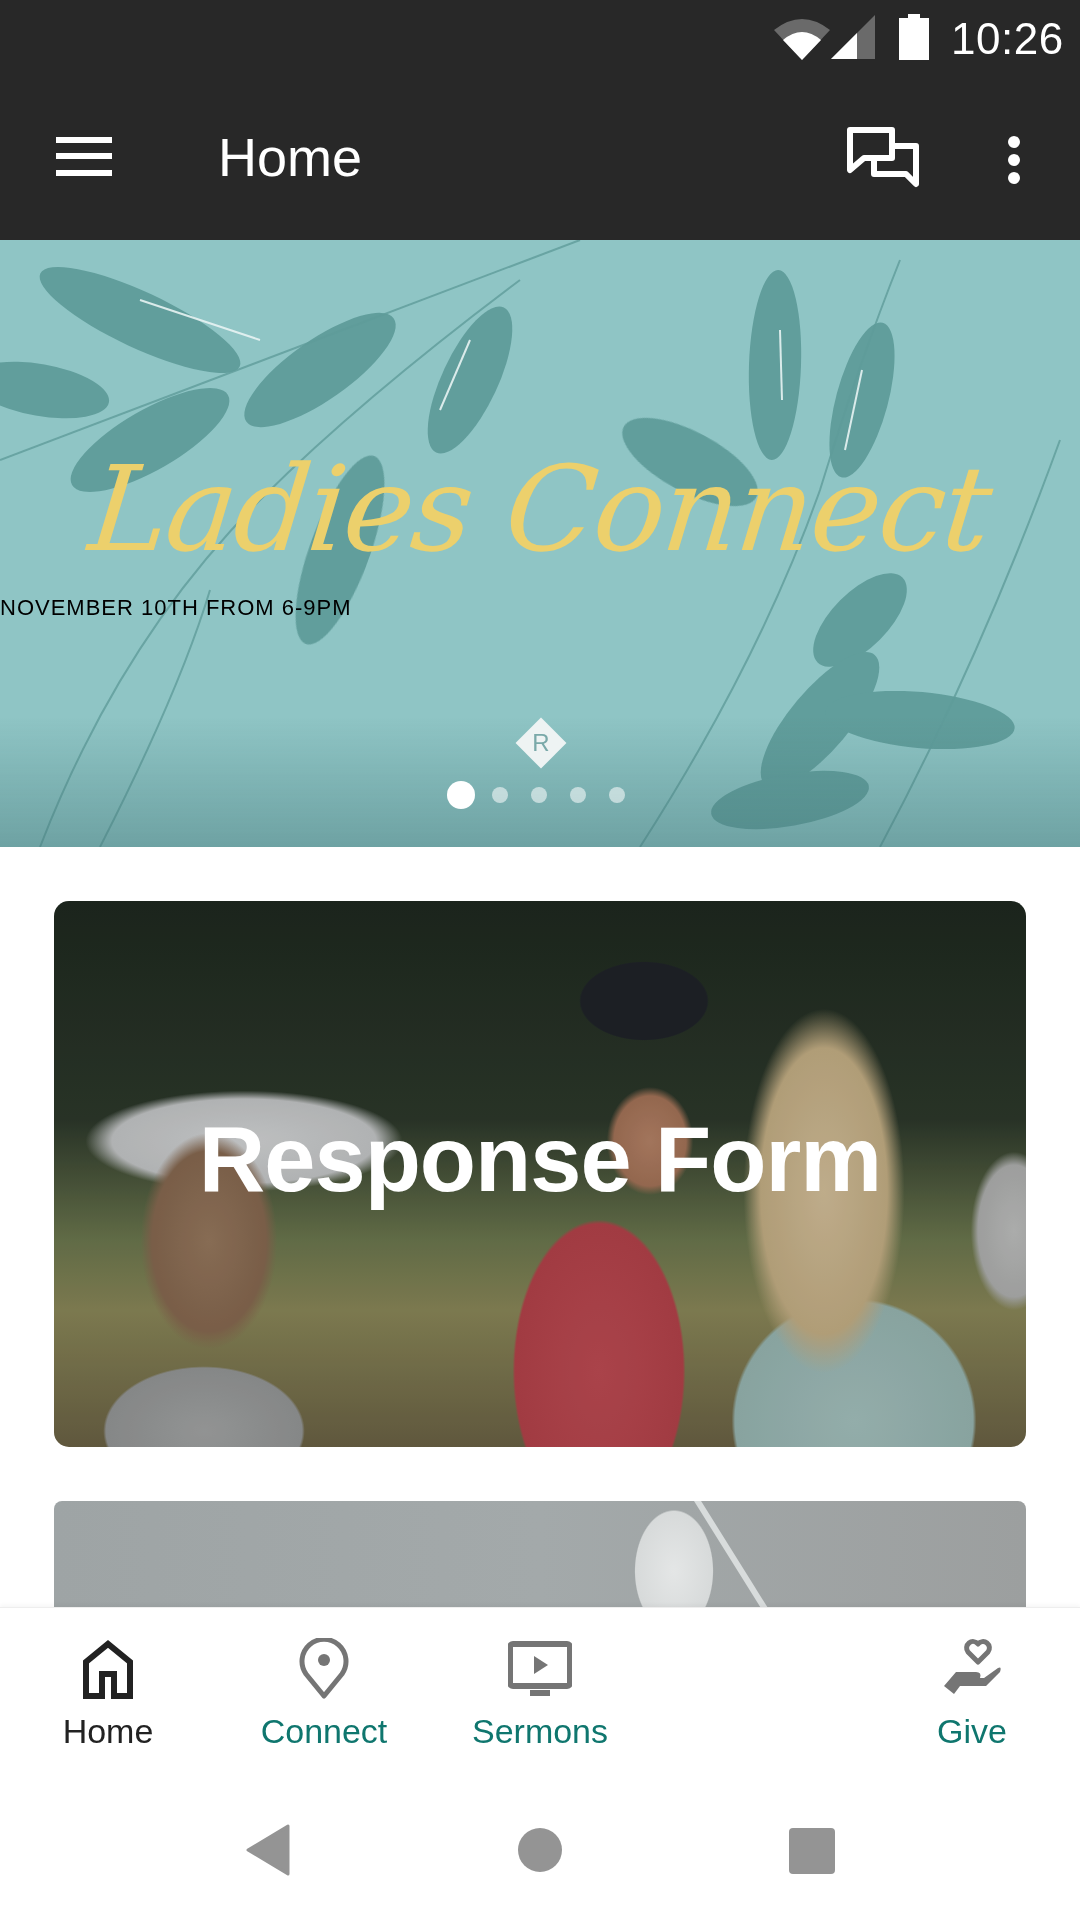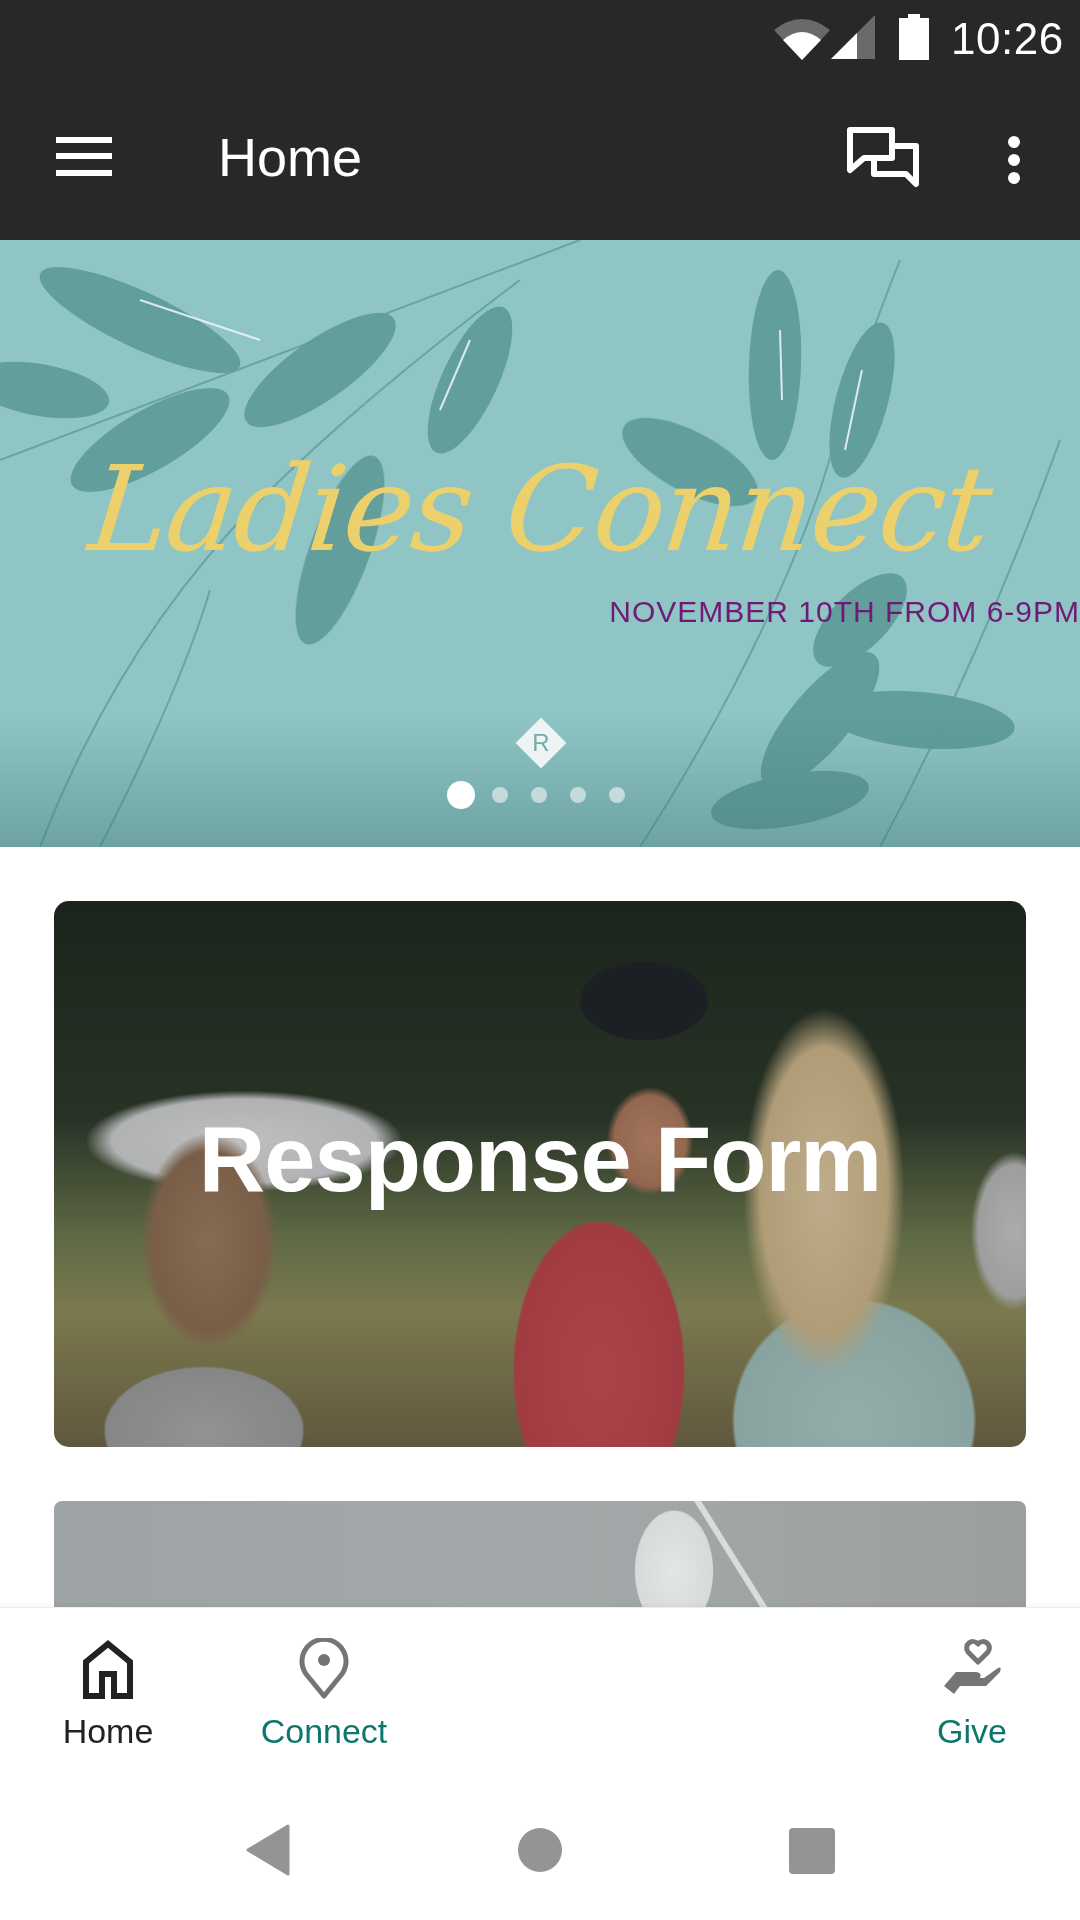--- a/index.html
+++ b/index.html
@@ -19,21 +19,21 @@
   .app-bar .menu-btn span { position: absolute; left: 16px; width: 56px; height: 6px; background: #fff; }
   .app-bar .title { position: absolute; left: 218px; top: 46px; color: #fff; font-size: 54px; font-family: "Liberation Sans", sans-serif; }
   .app-bar .chat-btn { position: absolute; left: 842px; top: 44px; width: 80px; height: 80px; cursor: pointer; }
   .app-bar .more-btn { position: absolute; left: 990px; top: 44px; width: 48px; height: 80px; cursor: pointer; }
 
   
   .banner { position: absolute; left: 0; top: 240px; width: 1080px; height: 607px; overflow: hidden; background: #8fc5c5; cursor: pointer; }
   .banner svg.leaves { position: absolute; left: 0; top: 0; width: 1080px; height: 607px; }
   .banner .shade { position: absolute; left: 0; bottom: 0; width: 1080px; height: 130px; background: linear-gradient(to bottom, rgba(80,130,130,0) 0%, rgba(70,120,122,0.45) 100%); }
   .banner .headline { position: absolute; left: 0; top: 210px; width: 1080px; text-align: center; color: #ecd06c; font-family: "DejaVu Serif", serif; font-style: italic; font-size: 118px; letter-spacing: -2px; line-height: 1; transform: skewX(-6deg); }
-  .banner .subline { position: absolute; left: 0; top: 355px; width: 1080px; text-align: right; color: #701a75; font-family: "Liberation Sans", sans-serif; font-size: 30px; letter-spacing: 1px; }
+  .banner .subline { position: absolute; left: 0; top: 355px; width: 1080px; text-align: left; color: #000000; font-family: "Liberation Sans", sans-serif; font-size: 22px; letter-spacing: 1px; }
   .banner .logo { position: absolute; left: 523px; top: 485px; width: 36px; height: 36px; background: #eef3f3; transform: rotate(45deg); }
   .banner .logo-letter { position: absolute; left: 523px; top: 485px; width: 36px; height: 36px; text-align: center; line-height: 36px; color: #7aa9a9; font-size: 24px; font-family: "Liberation Sans", sans-serif; }
   .pager { position: absolute; left: 0; top: 540px; width: 1080px; height: 30px; }
   .pager .dot { position: absolute; top: 7px; width: 16px; height: 16px; border-radius: 50%; background: rgba(255,255,255,0.55); cursor: pointer; }
   .pager .dot.active { top: 1px; width: 28px; height: 28px; background: #ffffff; }
 
   
   .card { position: absolute; left: 54px; width: 972px; border-radius: 15px; overflow: hidden; cursor: pointer; }
   .card-1 { top: 901px; height: 546px; }
   .card-1 .photo { position: absolute; inset: 0;
@@ -177,20 +177,28 @@
     </svg>
     <div class="label">Home</div>
   </div>
   <div class="nav-item" style="left:216px">
     <svg class="icon" viewBox="0 0 64 64">
       <path d="M32 58 L14 36 A22 22 0 1 1 50 36 Z" fill="none" stroke="#757575" stroke-width="5" stroke-linejoin="round"></path>
       <circle cx="32" cy="22" r="6" fill="#757575"></circle>
     </svg>
     <div class="label">Connect</div>
   </div>
+  <div class="nav-item" style="left:432px">
+    <svg class="icon" viewBox="0 0 64 64">
+      <rect x="2" y="6" width="60" height="42" rx="3" fill="none" stroke="#757575" stroke-width="6"></rect>
+      <path d="M26 18 L40 27 L26 36 Z" fill="#757575"></path>
+      <rect x="22" y="52" width="20" height="6" fill="#757575"></rect>
+    </svg>
+    <div class="label">Sermons</div>
+  </div>
   <div class="nav-item" style="left:864px">
     <svg class="icon" viewBox="0 0 64 64">
       <path d="M38 24 L28 14 A6 6 0 0 1 38 6 A6 6 0 0 1 48 14 Z" fill="none" stroke="#757575" stroke-width="5" stroke-linejoin="round"></path>
       <path d="M4 48 L16 34 H36 Q42 34 40 40 H28 L44 40 L58 30 Q62 28 60 34 L46 48 H20 L14 56 Z" fill="#757575"></path>
     </svg>
     <div class="label">Give</div>
   </div>
 </div>
 
 <div class="sys-nav">

